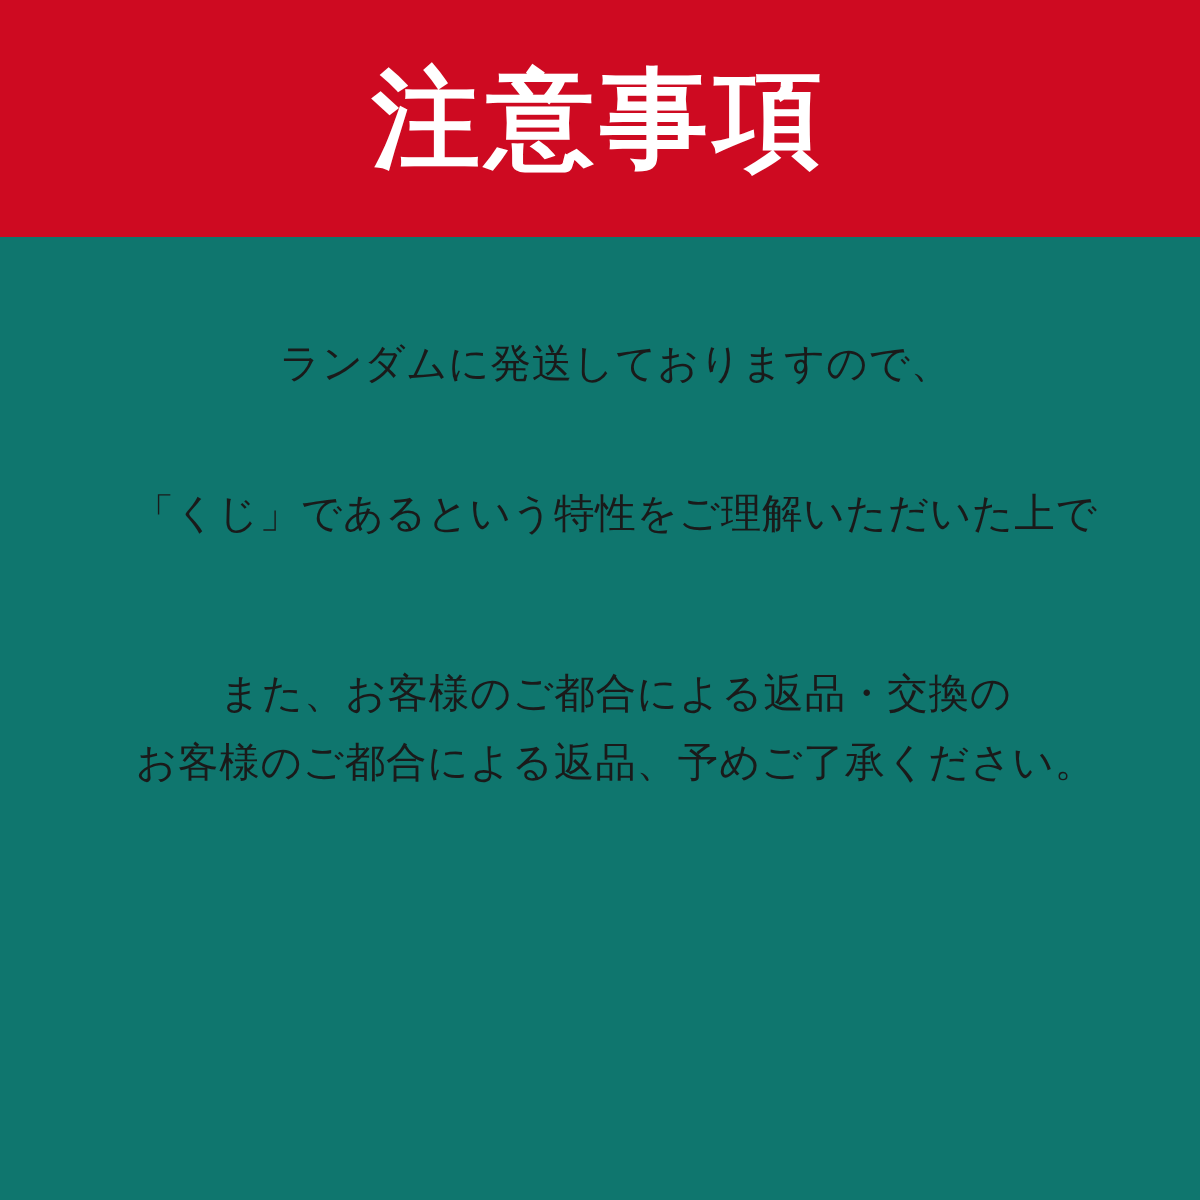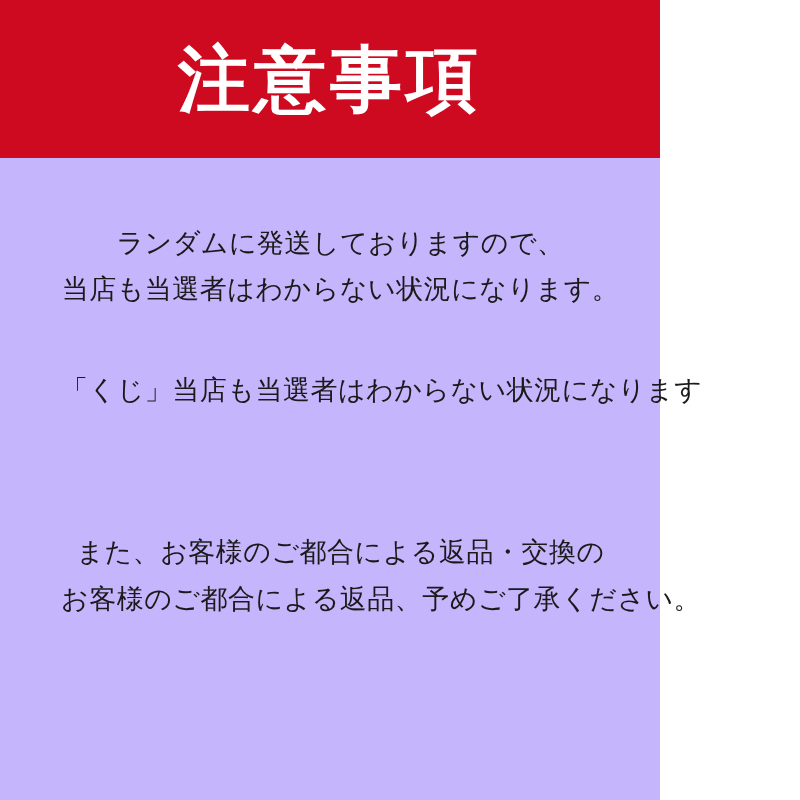--- a/index.html
+++ b/index.html
@@ -9,23 +9,23 @@
   body {
     width: 800px;
     height: 800px;
     background: #ffffff;
     font-family: "Liberation Sans", "DejaVu Sans", sans-serif;
     overflow: hidden;
   }
 
   .page {
     position: relative;
-    width: 660px;
+    width: 800px;
     height: 800px;
-    background: #c4b5fd;
+    background: #0f766e;
     box-sizing: border-box;
   }
 
   .header-banner {
     width: 100%;
     height: 158px;
     background: #ce0a21;
     display: flex;
     align-items: center;
     justify-content: center;
@@ -59,41 +59,40 @@
   .para .line {
     display: block;
     white-space: nowrap;
   }
 
   .para.p2 {
     margin-top: 54px;
   }
 
   .para.p3 {
-    margin-top: 116px;
+    margin-top: 73px;
   }
 </style>
 </head>
 <body>
 
 <div class="page">
 
   <div class="header-banner">
     <div class="header-title">注意事項</div>
   </div>
 
   <div class="body-area">
 
     <div class="para p1">
       <span class="line">ランダムに発送しておりますので、</span>
-      <span class="line">当店も当選者はわからない状況になります。</span>
     </div>
 
     <div class="para p2">
-      <span class="line">「くじ」当店も当選者はわからない状況になります</span>
+      <span class="line">「くじ」であるという特性をご理解いただいた上で</span>
     </div>
 
     <div class="para p3">
       <span class="line">また、お客様のご都合による返品・交換の</span>
       <span class="line">お客様のご都合による返品、予めご了承ください。</span>
     </div>
 
   </div>
 </div>
 

